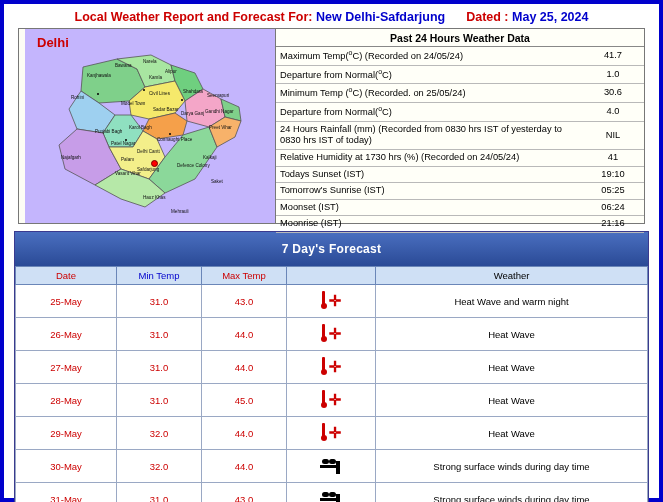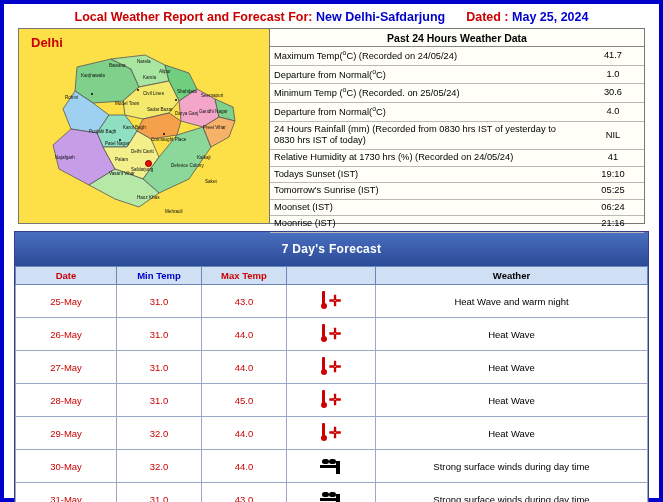--- a/index.html
+++ b/index.html
@@ -39,23 +39,24 @@
     margin: 0 14px;
     border: 1px solid #777;
     background: #fdfdf5;
     display: flex;
     height: 196px;
     box-sizing: border-box;
   }
   .map-pane {
     width: 250px;
     position: relative;
-    background: #fde047;
+    background: #c4b5fd;
     border-right: 1px solid #777;
     overflow: hidden;
+    margin-left: 6px;
   }
   .map-title {
     position: absolute;
     top: 6px;
     left: 12px;
     color: #cc0000;
     font-weight: bold;
     font-size: 13px;
     z-index: 6;
   }
@@ -134,21 +135,21 @@
     width: 100%;
     border-collapse: collapse;
     background: #ffffff;
     font-size: 9.5px;
   }
   table.fc th {
     background: #cfe0f5;
     border: 1px solid #6a86b8;
     font-size: 9.5px;
     padding: 3px 0;
-    font-weight: bold;
+    font-weight: normal;
   }
   table.fc th.date { color: #cc0000; width: 100px; }
   table.fc th.min  { color: #0000cc; width: 84px; }
   table.fc th.max  { color: #cc0000; width: 84px; }
   table.fc th.icon { width: 88px; color: #000; }
   table.fc th.wx   { color: #000; }
   table.fc td {
     border: 1px solid #9aa8c4;
     text-align: center;
     height: 30px;

